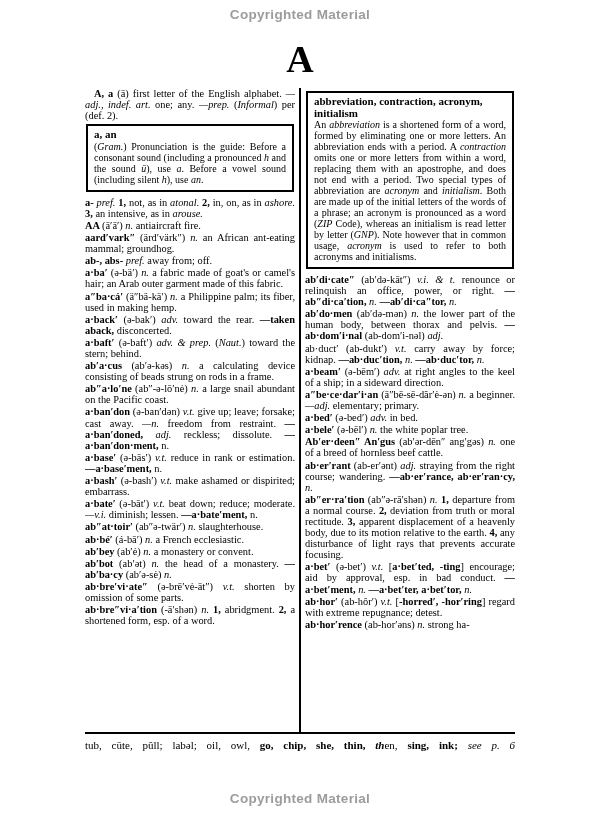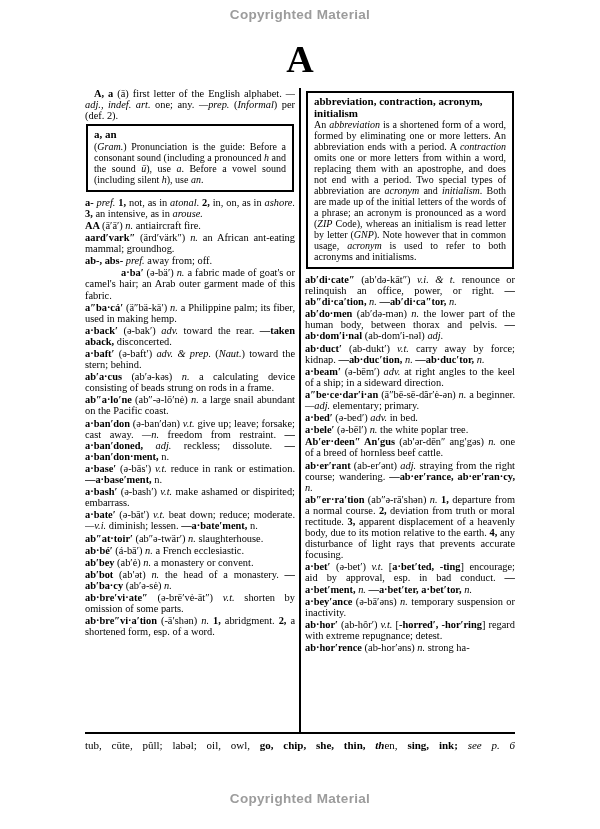--- a/index.html
+++ b/index.html
@@ -58,21 +58,21 @@
     <div class="entry intro"><span style="font-weight: 700;">A, a </span><span>(ā) first letter of the English alphabet. </span><span style="font-style: italic;">—adj., indef. art.</span><span> one; any. </span><span style="font-style: italic;">—prep.</span><span> (</span><span style="font-style: italic;">Informal</span><span>) per (def. 2).</span></div>
     <div class="usage-box">
       <div class="box-title">a, an</div>
       <div class="box-body"><span>(</span><span style="font-style: italic;">Gram.</span><span>) Pronunciation is the guide: Before a consonant sound (including a pronounced </span><span style="font-style: italic;">h</span><span> and the sound </span><span style="font-style: italic;">ū</span><span>), use </span><span style="font-style: italic;">a</span><span>. Before a vowel sound (including silent </span><span style="font-style: italic;">h</span><span>), use </span><span style="font-style: italic;">an</span><span>.</span></div>
     </div>
     <div>
         <div class="entry"><span style="font-weight: 700;">a- </span><span style="font-style: italic;">pref. </span><span style="font-weight: 700;">1, </span><span>not, as in </span><span style="font-style: italic;">atonal. </span><span style="font-weight: 700;">2, </span><span>in, on, as in </span><span style="font-style: italic;">ashore. </span><span style="font-weight: 700;">3, </span><span>an intensive, as in </span><span style="font-style: italic;">arouse.</span></div>
         <div class="entry"><span style="font-weight: 700;">AA </span><span>(ā′ā′) </span><span style="font-style: italic;">n. </span><span>antiaircraft fire.</span></div>
         <div class="entry"><span style="font-weight: 700;">aard′vark″ </span><span>(ärd′värk″) </span><span style="font-style: italic;">n. </span><span>an African ant-eating mammal; groundhog.</span></div>
         <div class="entry"><span style="font-weight: 700;">ab-, abs- </span><span style="font-style: italic;">pref. </span><span>away from; off.</span></div>
-        <div class="entry"><span style="font-weight: 700; margin-left: 36px;">a·ba′ </span><span>(ə-bä′) </span><span style="font-style: italic;">n. </span><span>a fabric made of goat's or camel's hair; an Arab outer garment made of this fabric.</span></div>
+        <div class="entry"><span style="font-weight: 700;">a·ba′ </span><span>(ə-bä′) </span><span style="font-style: italic;">n. </span><span>a fabric made of goat's or camel's hair; an Arab outer garment made of this fabric.</span></div>
         <div class="entry"><span style="font-weight: 700;">a″ba·cá′ </span><span>(ä″bä-kä′) </span><span style="font-style: italic;">n. </span><span>a Philippine palm; its fiber, used in making hemp.</span></div>
         <div class="entry"><span style="font-weight: 700;">a·back′ </span><span>(ə-bak′) </span><span style="font-style: italic;">adv. </span><span>toward the rear. </span><span style="font-weight: 700;">—taken aback, </span><span>disconcerted.</span></div>
         <div class="entry"><span style="font-weight: 700;">a·baft′ </span><span>(ə-baft′) </span><span style="font-style: italic;">adv. &amp; prep. </span><span>(</span><span style="font-style: italic;">Naut.</span><span>) toward the stern; behind.</span></div>
         <div class="entry"><span style="font-weight: 700;">ab′a·cus </span><span>(ab′ə-kəs) </span><span style="font-style: italic;">n. </span><span>a calculating device consisting of beads strung on rods in a frame.</span></div>
         <div class="entry"><span style="font-weight: 700;">ab″a·lo′ne </span><span>(ab″-ə-lō′nė) </span><span style="font-style: italic;">n. </span><span>a large snail abundant on the Pacific coast.</span></div>
         <div class="entry"><span style="font-weight: 700;">a·ban′don </span><span>(ə-ban′dən) </span><span style="font-style: italic;">v.t. </span><span>give up; leave; forsake; cast away. </span><span style="font-style: italic;">—n.</span><span> freedom from restraint. </span><span style="font-weight: 700;">—a·ban′doned, </span><span style="font-style: italic;">adj. </span><span>reckless; dissolute. </span><span style="font-weight: 700;">—a·ban′don·ment, </span><span>n.</span></div>
         <div class="entry"><span style="font-weight: 700;">a·base′ </span><span>(ə-bās′) </span><span style="font-style: italic;">v.t. </span><span>reduce in rank or estimation. </span><span style="font-weight: 700;">—a·base′ment, </span><span>n.</span></div>
         <div class="entry"><span style="font-weight: 700;">a·bash′ </span><span>(ə-bash′) </span><span style="font-style: italic;">v.t. </span><span>make ashamed or dispirited; embarrass.</span></div>
         <div class="entry"><span style="font-weight: 700;">a·bate′ </span><span>(ə-bāt′) </span><span style="font-style: italic;">v.t. </span><span>beat down; reduce; moderate. </span><span style="font-style: italic;">—v.i.</span><span> diminish; lessen. </span><span style="font-weight: 700;">—a·bate′ment, </span><span>n.</span></div>
         <div class="entry"><span style="font-weight: 700;">ab″at·toir′ </span><span>(ab″ə-twär′) </span><span style="font-style: italic;">n. </span><span>slaughterhouse.</span></div>
@@ -87,30 +87,29 @@
   <div class="divider"></div>
 
   <div class="col right">
     <div class="usage-box">
       <div class="box-title">abbreviation, contraction, acronym, initialism</div>
       <div class="box-body"><span>An </span><span style="font-style: italic;">abbreviation</span><span> is a shortened form of a word, formed by eliminating one or more letters. An abbreviation ends with a period. A </span><span style="font-style: italic;">contraction</span><span> omits one or more letters from within a word, replacing them with an apostrophe, and does not end with a period. Two special types of abbreviation are </span><span style="font-style: italic;">acronym</span><span> and </span><span style="font-style: italic;">initialism</span><span>. Both are made up of the initial letters of the words of a phrase; an acronym is pronounced as a word (</span><span style="font-style: italic;">ZIP</span><span> Code), whereas an initialism is read letter by letter (</span><span style="font-style: italic;">GNP</span><span>). Note however that in common usage, </span><span style="font-style: italic;">acronym</span><span> is used to refer to both acronyms and initialisms.</span></div>
     </div>
     <div>
         <div class="entry"><span style="font-weight: 700;">ab′di·cate″ </span><span>(ab′də-kāt″) </span><span style="font-style: italic;">v.i. &amp; t. </span><span>renounce or relinquish an office, power, or right. </span><span style="font-weight: 700;">—ab″di·ca′tion, </span><span style="font-style: italic;">n. </span><span style="font-weight: 700;">—ab′di·ca″tor, </span><span style="font-style: italic;">n.</span></div>
         <div class="entry"><span style="font-weight: 700;">ab′do·men </span><span>(ab′də-mən) </span><span style="font-style: italic;">n. </span><span>the lower part of the human body, between thorax and pelvis. </span><span style="font-weight: 700;">—ab·dom′i·nal </span><span>(ab-dom′i-nəl) </span><span style="font-style: italic;">adj.</span></div>
-        <div class="entry"><span style="font-weight: 700;">ab·duct′ </span><span>(ab-dukt′) </span><span style="font-style: italic;">v.t. </span><span>carry away by force; kidnap. </span><span style="font-weight: 700;">—ab·duc′tion, </span><span style="font-style: italic;">n. </span><span style="font-weight: 700;">—ab·duc′tor, </span><span style="font-style: italic;">n.</span></div>
+        <div class="entry"><span style="font-weight: 400;">ab·duct′ </span><span>(ab-dukt′) </span><span style="font-style: italic;">v.t. </span><span>carry away by force; kidnap. </span><span style="font-weight: 700;">—ab·duc′tion, </span><span style="font-style: italic;">n. </span><span style="font-weight: 700;">—ab·duc′tor, </span><span style="font-style: italic;">n.</span></div>
         <div class="entry"><span style="font-weight: 700;">a·beam′ </span><span>(ə-bēm′) </span><span style="font-style: italic;">adv. </span><span>at right angles to the keel of a ship; in a sideward direction.</span></div>
         <div class="entry"><span style="font-weight: 700;">a″be·ce·dar′i·an </span><span>(ā″bē-sē-dãr′ė-ən) </span><span style="font-style: italic;">n. </span><span>a beginner. </span><span style="font-style: italic;">—adj.</span><span> elementary; primary.</span></div>
         <div class="entry"><span style="font-weight: 700;">a·bed′ </span><span>(ə-bed′) </span><span style="font-style: italic;">adv. </span><span>in bed.</span></div>
         <div class="entry"><span style="font-weight: 700;">a·bele′ </span><span>(ə-bēl′) </span><span style="font-style: italic;">n. </span><span>the white poplar tree.</span></div>
         <div class="entry"><span style="font-weight: 700;">Ab′er·deen″ An′gus </span><span>(ab′ər-dēn″ ang′gəs) </span><span style="font-style: italic;">n. </span><span>one of a breed of hornless beef cattle.</span></div>
         <div class="entry"><span style="font-weight: 700;">ab·er′rant </span><span>(ab-er′ənt) </span><span style="font-style: italic;">adj. </span><span>straying from the right course; wandering. </span><span style="font-weight: 700;">—ab·er′rance, ab·er′ran·cy, </span><span style="font-style: italic;">n.</span></div>
         <div class="entry"><span style="font-weight: 700;">ab″er·ra′tion </span><span>(ab″ə-rā′shən) </span><span style="font-style: italic;">n. </span><span style="font-weight: 700;">1, </span><span>departure from a normal course. </span><span style="font-weight: 700;">2, </span><span>deviation from truth or moral rectitude. </span><span style="font-weight: 700;">3, </span><span>apparent displacement of a heavenly body, due to its motion relative to the earth. </span><span style="font-weight: 700;">4, </span><span>any disturbance of light rays that prevents accurate focusing.</span></div>
         <div class="entry"><span style="font-weight: 700;">a·bet′ </span><span>(ə-bet′) </span><span style="font-style: italic;">v.t. </span><span>[</span><span style="font-weight: 700;">a·bet′ted, -ting</span><span>] encourage; aid by approval, esp. in bad conduct. </span><span style="font-weight: 700;">—a·bet′ment, </span><span style="font-style: italic;">n. </span><span style="font-weight: 700;">—a·bet′ter, a·bet′tor, </span><span style="font-style: italic;">n.</span></div>
-        <div class="entry"><span style="font-weight: 700;">a·bey′ance </span><span>(ə-bā′əns) </span><span style="font-style: italic;">n. </span><span>temporary suspension or inactivity.</span></div>
         <div class="entry"><span style="font-weight: 700;">ab·hor′ </span><span>(ab-hôr′) </span><span style="font-style: italic;">v.t. </span><span>[</span><span style="font-weight: 700;">-horred′, -hor′ring</span><span>] regard with extreme repugnance; detest.</span></div>
         <div class="entry"><span style="font-weight: 700;">ab·hor′rence </span><span>(ab-hor′əns) </span><span style="font-style: italic;">n. </span><span>strong ha-</span></div>
       </div>
   </div>
 </div>
 
 <div class="hrule"></div>
 <div class="pron-key"><span>tub, cūte, pûll; labəl; oil, owl, </span><span style="font-weight: 700;">go, </span><span style="font-weight: 700;">chip, </span><span style="font-weight: 700;">she, </span><span style="font-weight: 700;">thin, </span><span style="font-weight: 700; font-style: italic;">th</span><span>en, </span><span style="font-weight: 700;">sing, </span><span style="font-weight: 700;">ink; </span><span style="font-style: italic;">see p. 6</span></div>
 
 <div class="copyright bottom">Copyrighted Material</div>

